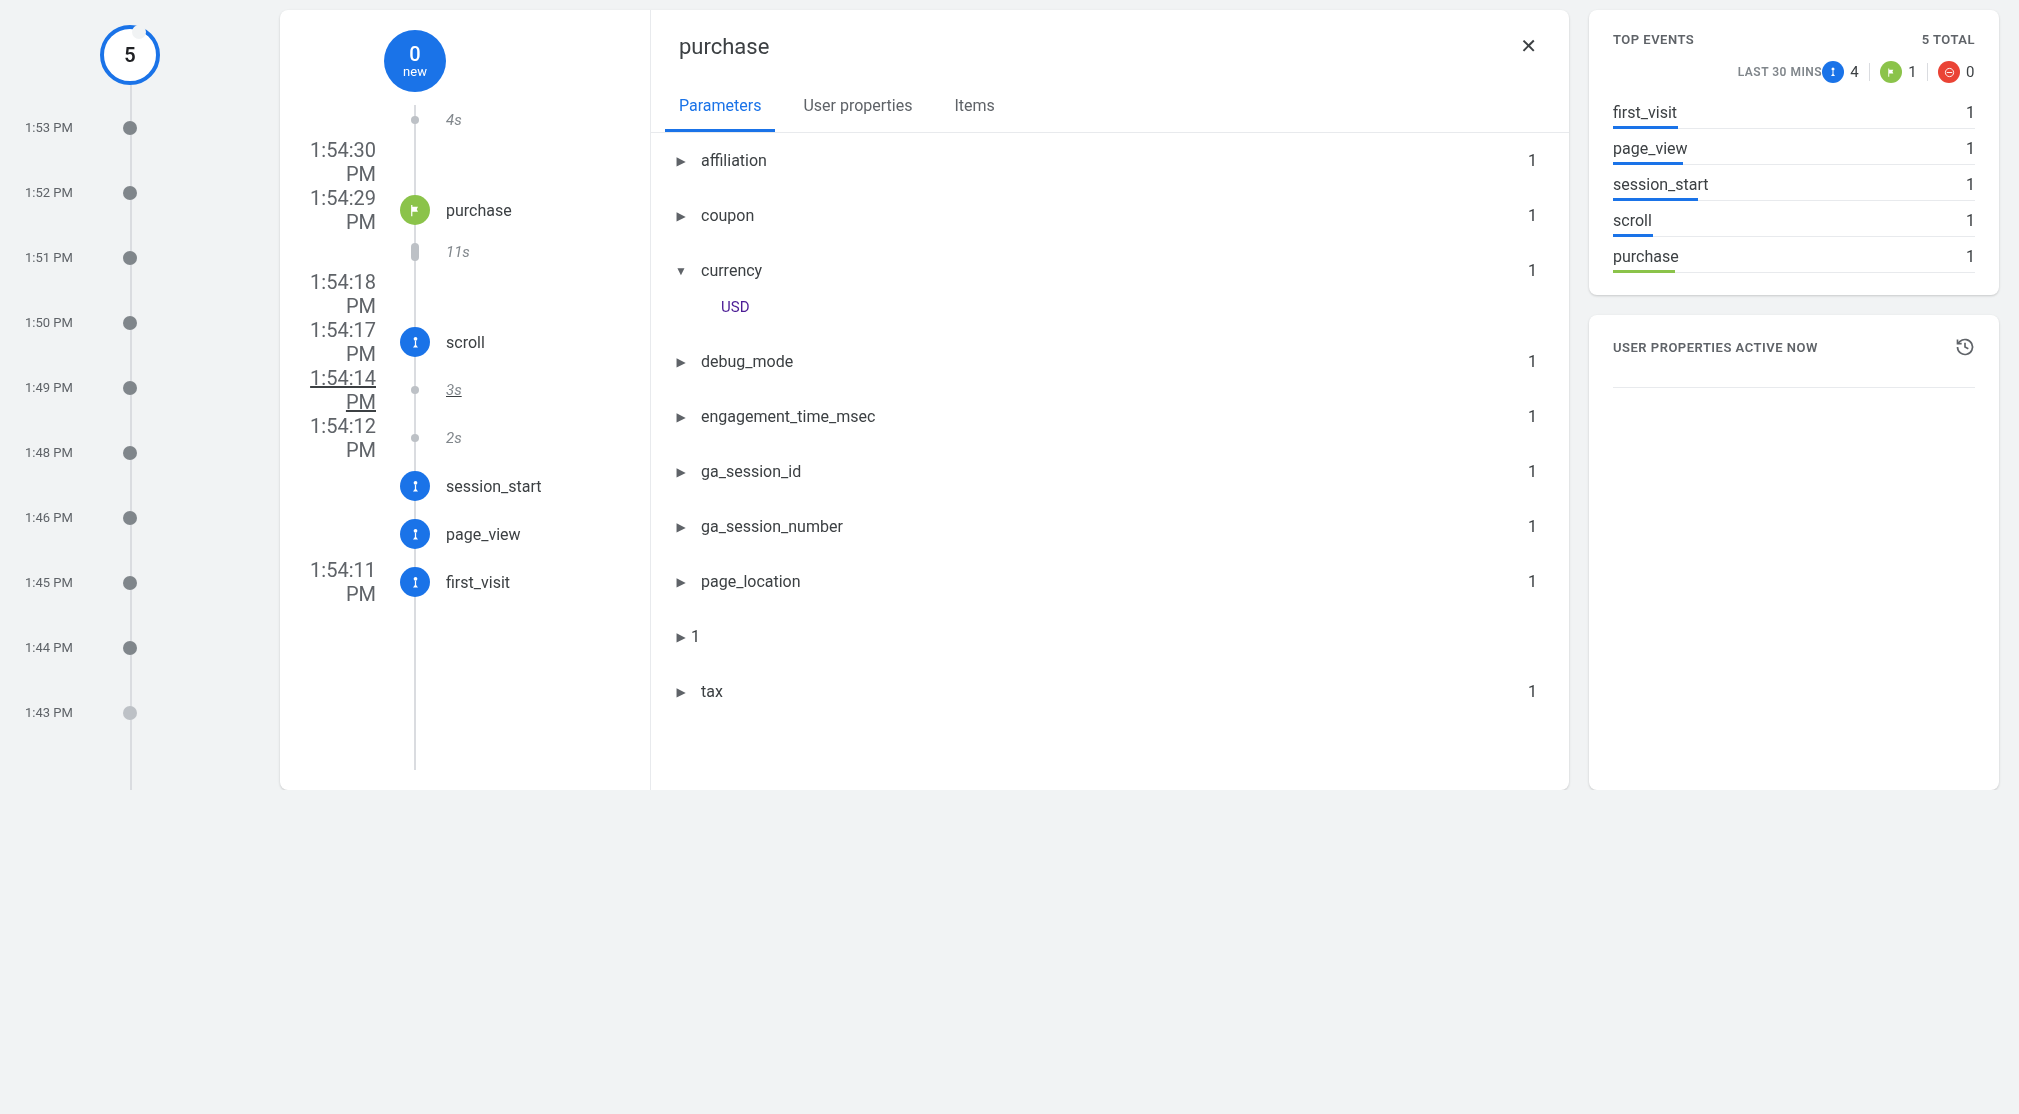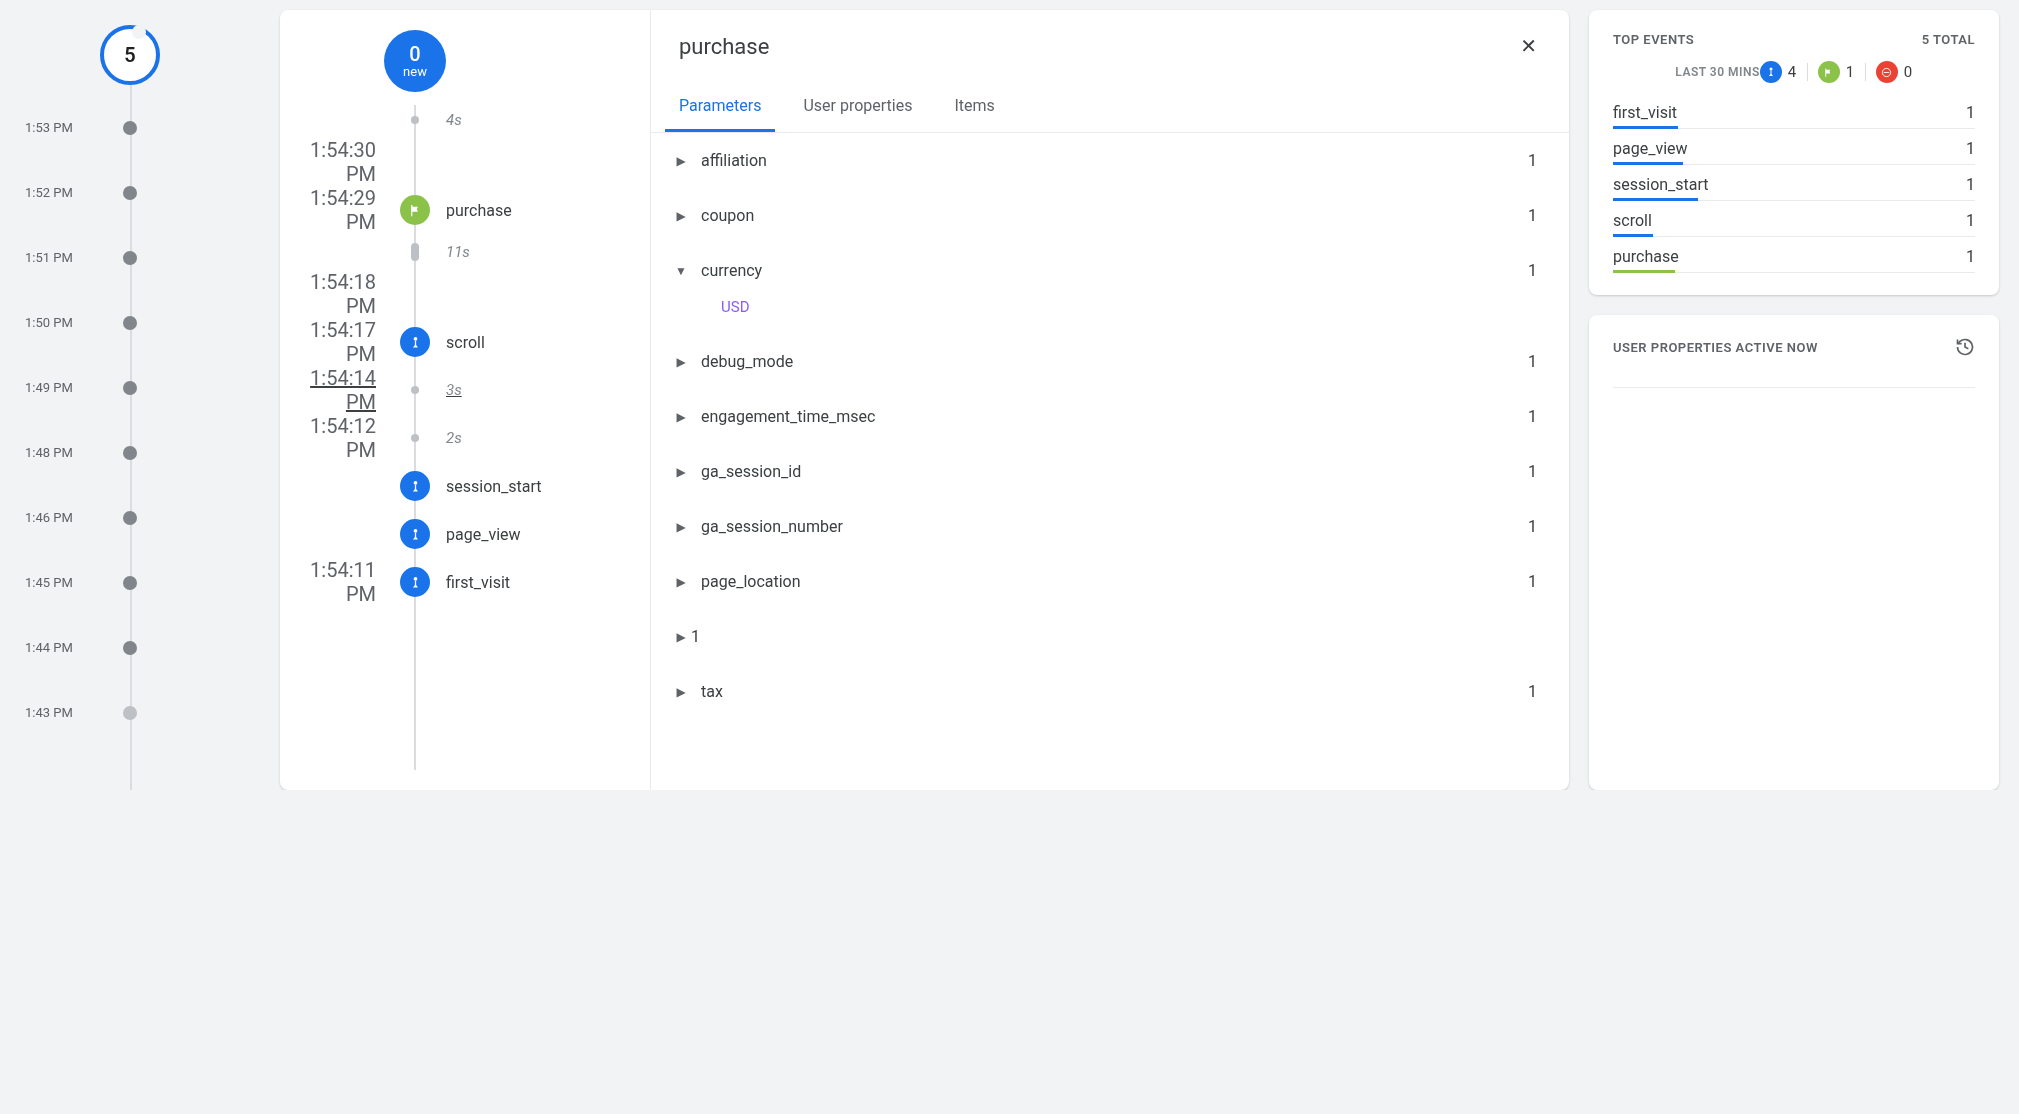--- a/index.html
+++ b/index.html
@@ -43,31 +43,31 @@
   .tabs{ display:flex; border-bottom:1px solid #e8eaed; padding:0 14px; gap:14px;text-align:center;}
   .tab{ padding:14px 14px; font-size:16px; color:#5f6368; cursor:pointer; }
   .tab.active{ color:#1a73e8; border-bottom:3px solid #1a73e8; }
   .param-list{ overflow-y:auto; max-height:640px; }
   .param-list::-webkit-scrollbar{ width:8px; }
   .param-list::-webkit-scrollbar-thumb{ background:#dadce0; border-radius:4px; }
   .param-row{ display:flex; align-items:center; padding:18px 32px 18px 20px; font-size:16px; color:#3c4043; }
   .param-arrow{ width:20px; display:flex; justify-content:center; color:#5f6368; font-size:12px; }
   .param-name{ flex:1; padding-left:10px; }
   .param-count{ color:#3c4043; }
-  .param-value{ padding:0 0 18px 70px; font-size:15px; color:#8b5cf6; }
+  .param-value{ padding:0 0 18px 70px; font-size:15px; color:#4c1d95; }
 
   
   .right-col{ width:410px; display:flex; flex-direction:column; gap:20px; }
   .card{ background:#fff; border-radius:8px; box-shadow:0 1px 2px rgba(0,0,0,.08), 0 1px 3px rgba(0,0,0,.1); padding:22px 24px; }
   .card-head{ display:flex; justify-content:space-between; align-items:center; font-size:13px; letter-spacing:.5px; color:#5f6368; font-weight:600; margin-bottom:14px; }
   .badges{ display:flex; align-items:center; gap:10px; }
   .badge{ display:flex; align-items:center; gap:6px; font-size:15px; color:#3c4043; font-weight:400;}
   .badge .dot{ width:22px; height:22px; border-radius:50%; display:flex; align-items:center; justify-content:center; color:#fff; }
   .vline{ width:1px; height:18px; background:#dadce0; }
-  .sub-head{ font-size:12px; color:#80868b; letter-spacing:.5px; font-weight:600; margin-bottom:10px; display:flex; justify-content:center; align-items:center;}
+  .sub-head{ font-size:12px; color:#80868b; letter-spacing:.5px; font-weight:600; margin-bottom:10px; display:flex; justify-content:flex-end; align-items:center;}
   .event-row{ display:flex; justify-content:space-between; font-size:16px; color:#3c4043; padding:10px 0 6px 0; border-bottom:1px solid #e8eaed; position:relative;}
   .event-row .bar{ position:absolute; bottom:-1px; left:0; height:3px; }
   .event-row .bar.blue{ background:#1a73e8; }
   .event-row .bar.green{ background:#8bc34a; }
   .user-card{ flex:1; }
   .history-icon{ color:#5f6368; }
 
   svg{ display:block; }
 </style>
 </head>

